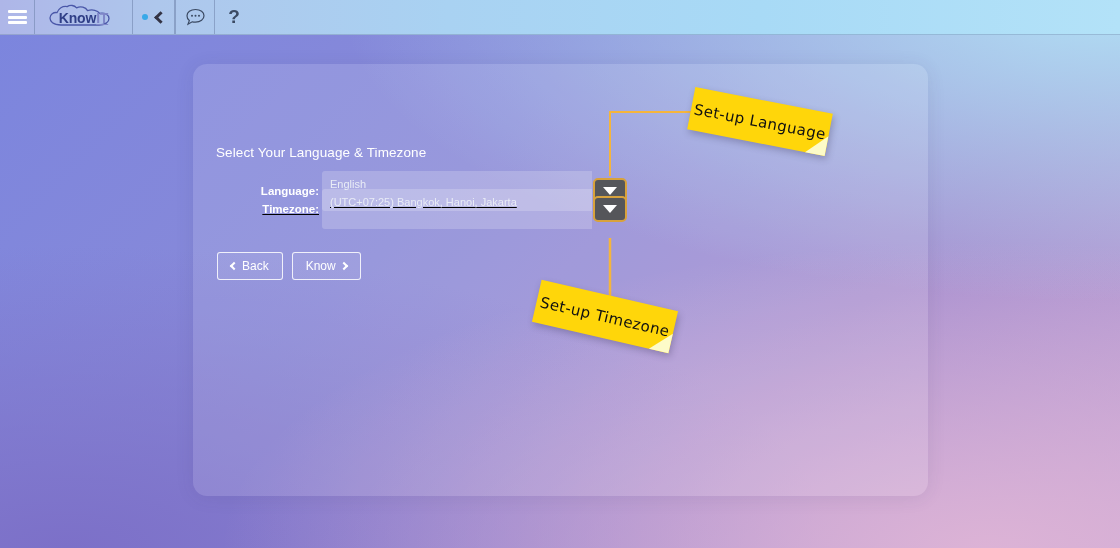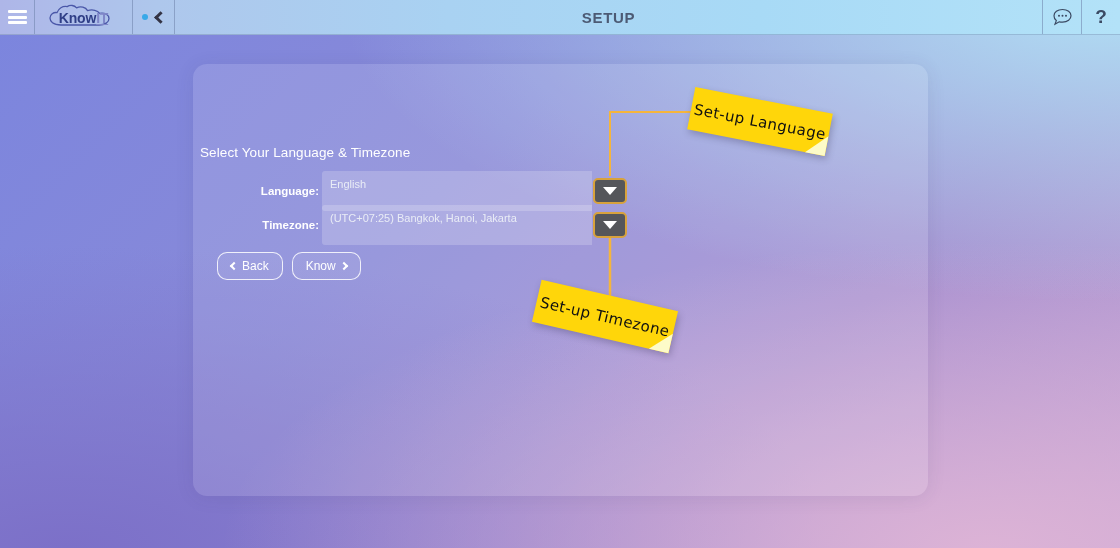--- a/index.html
+++ b/index.html
@@ -80,32 +80,32 @@
     box-shadow: 0 2px 18px rgba(60,60,110,.10);
   }
 
   #wizard-title {
     position: absolute; left: 23px; top: 26px;
     font-size: 25px; color: #ffffff; font-weight: 300;
     letter-spacing: .1px; white-space: nowrap;
     text-shadow: 0 1px 1px rgba(70,80,130,.25);
   }
   #wizard-subtitle {
-    position: absolute; left: 7px; top: 81px;
+    position: absolute; left: 23px; top: 81px;
     font-size: 13.5px; color: #ffffff; font-weight: 400;
     letter-spacing: .1px; white-space: nowrap;
   }
 
   
   .form-row {
     position: absolute; left: 23px;
     display: flex; align-items: center; height: 26px;
   }
   #row-language { top: 114px; }
-  #row-timezone { top: 148px; }
+  #row-timezone { top: 132px; text-decoration: underline; }
 
   .fld-label {
     width: 106px; text-align: right; padding-right: 3px;
     font-size: 11.5px; font-weight: bold; color: #ffffff;
     white-space: nowrap;
   }
   .fld-input {
     width: 270px; height: 40px; line-height: 26px;
     background: rgba(255,255,255,.20);
     border: none; border-radius: 3px 0 0 3px;
@@ -129,21 +129,21 @@
     border-right: 7px solid transparent;
     border-top: 8px solid #ffffff;
   }
 
   
   #btn-row { position: absolute; left: 24px; top: 188px; display: flex; gap: 9px; }
   .nav-btn {
     height: 28px; padding: 0 13px;
     display: flex; align-items: center; gap: 5px;
     border: 1px solid rgba(255,255,255,.85);
-    border-radius: 10px;
+    border-radius: 3px;
     background: rgba(255,255,255,.07);
     color: #ffffff; font-size: 12px;
     cursor: pointer; white-space: nowrap;
   }
   .chev-l { width: 6px; height: 6px; border-left: 2px solid #fff; border-bottom: 2px solid #fff; transform: rotate(45deg); }
   .chev-r { width: 6px; height: 6px; border-right: 2px solid #fff; border-top: 2px solid #fff; transform: rotate(45deg); }
 
   
   #connectors { position: absolute; inset: 0; pointer-events: none; }
 
@@ -201,21 +201,20 @@
             <span class="it">IT</span>
         </div>
       </div>
     </div>
 
     <div class="tb-cell tb-div" id="backnav">
       <span class="dot"></span>
       <span class="chev"></span>
     </div>
 
-    <div id="setup-title">SETUP</div>
 
     <div class="tb-cell" id="chat-btn">
       <svg width="21" height="18" viewBox="0 0 21 18">
         <path d="M10.5 1.5 C15.5 1.5 19 4.3 19 7.8 C19 11.3 15.5 14.1 10.5 14.1
                  C9.3 14.1 8.2 14 7.2 13.8 L3 16.2 L4.3 12.6 C2.6 11.4 2 9.7 2 7.8 C2 4.3 5.5 1.5 10.5 1.5 Z" fill="none" stroke="#3b4a63" stroke-width="1.2"></path>
         <circle cx="7" cy="7.8" r="1" fill="#3b4a63"></circle>
         <circle cx="10.5" cy="7.8" r="1" fill="#3b4a63"></circle>
         <circle cx="14" cy="7.8" r="1" fill="#3b4a63"></circle>
       </svg>
     </div>

